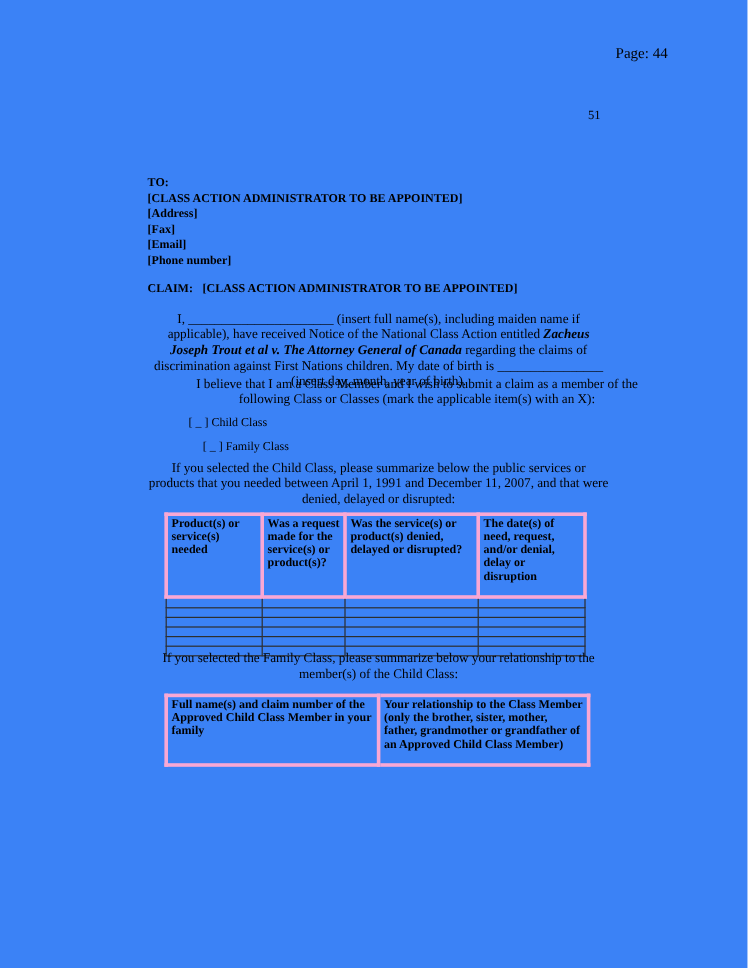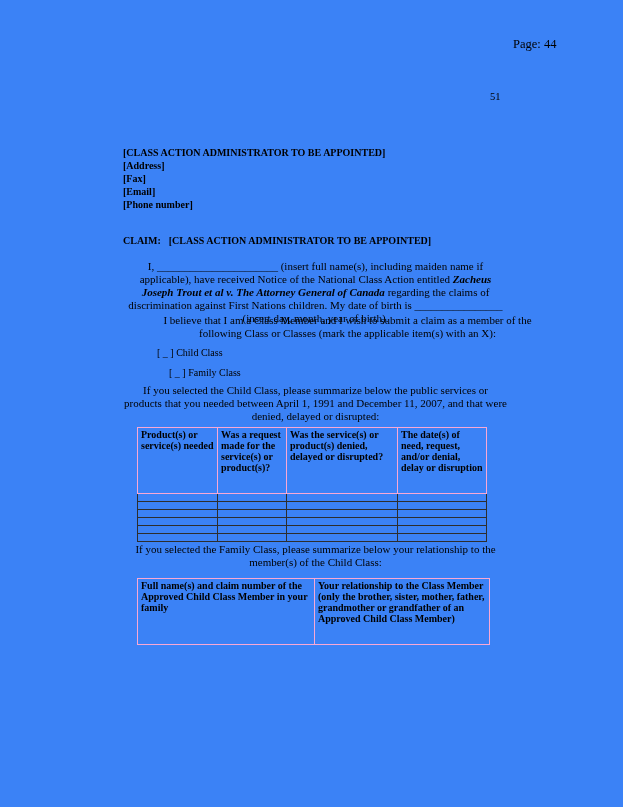--- a/index.html
+++ b/index.html
@@ -56,43 +56,44 @@
   .child-class-prompt { top: 384px; }
   .family-class-prompt { top: 543px; }
 
   table {
     border-collapse: collapse;
     table-layout: fixed;
   }
   .child-class-table { top: 427px; left: 137px; width: 349px; }
   .family-class-table { top: 578px; left: 137px; width: 352px; border-radius: 11px; }
   th {
-    border: 1px solid #f9a8d4;
+    border: 3px solid #f9a8d4;
     font-size: 10px; font-weight: bold;
     line-height: 11px;
     text-align: left; vertical-align: top;
-    padding: 1px 3px 20px 3px;
+    padding: 1px 3px 10px 3px;
   }
   td {
     border: 1px solid #2e2e2e;
     height: 7px;
     padding: 0;
   }
 </style>
 </head>
 <body>
 
 <div class="page">
 
   <div class="abs page-header-label">Page: 44</div>
 
   <div class="abs page-number">51</div>
 
 
   <div class="abs address-block">
+    <p>TO:</p>
     <p>[CLASS ACTION ADMINISTRATOR TO BE APPOINTED]</p>
     <p>[Address]</p>
     <p>[Fax]</p>
     <p>[Email]</p>
     <p>[Phone number]</p>
   </div>
 
   <p class="abs attn-line">
     <span>CLAIM:</span><span class="attn-value">[CLASS ACTION ADMINISTRATOR TO BE APPOINTED]</span>
   </p>

